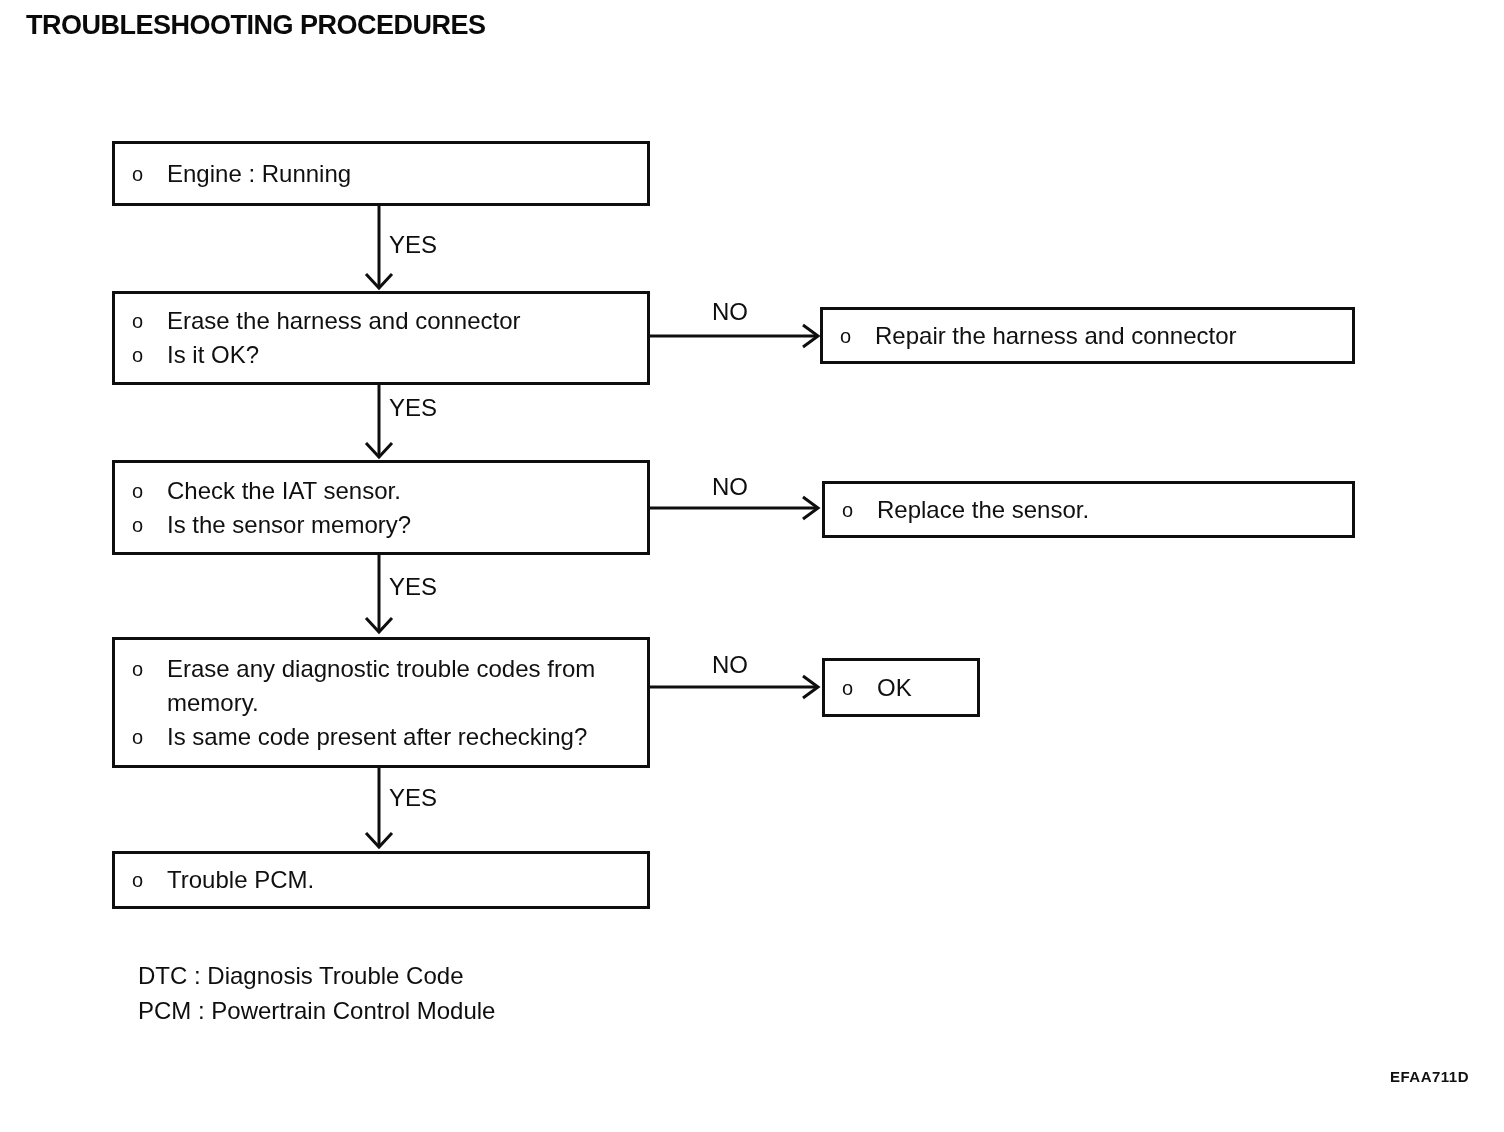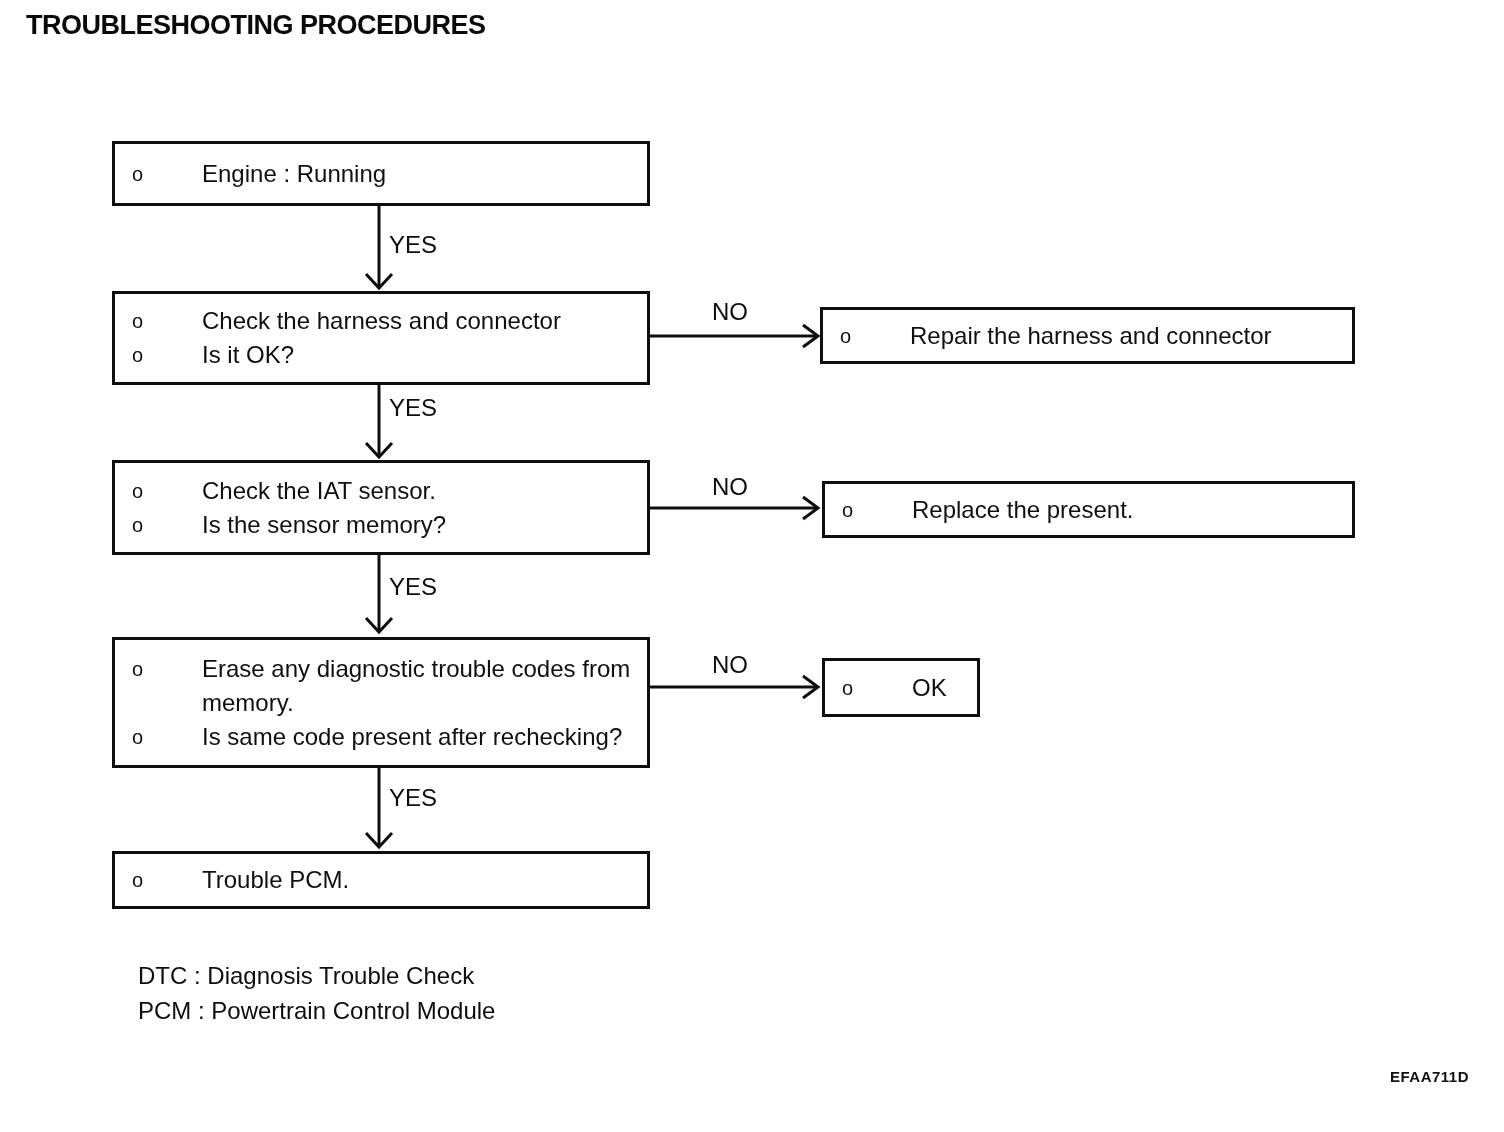--- a/index.html
+++ b/index.html
@@ -54,21 +54,20 @@
     padding-left: 17px;
     font-size: 20px;
     line-height: 34px;
     color: #101010;
   }
   .txt {
     font-size: 24px;
     line-height: 34px;
     padding-right: 14px;
     color: #101010;
-    margin-left: 35px;
   }
   .edge-label {
     position: absolute;
     font-size: 24px;
     font-weight: 500;
     color: #0e0e0e;
     white-space: nowrap;
     text-align: center;
   }
   .legend {
@@ -122,21 +121,21 @@
       <span class="bullet">o</span>
       <span class="txt">Engine : Running</span>
     </div>
   </div>
 
   <span class="edge-label" style="left:389px; top:231px">YES</span>
 
   <div class="node" style="left:112px; top:291px; width:538px; height:94px">
     <div class="row">
       <span class="bullet">o</span>
-      <span class="txt">Check the harness and connector</span>
+      <span class="txt">Erase the harness and connector</span>
     </div>
     <div class="row">
       <span class="bullet">o</span>
       <span class="txt">Is it OK?</span>
     </div>
   </div>
 
   <span class="edge-label" style="left:712px; top:298px">NO</span>
 
   <div class="node" style="left:820px; top:307px; width:535px; height:57px">
@@ -157,21 +156,21 @@
       <span class="bullet">o</span>
       <span class="txt">Is the sensor memory?</span>
     </div>
   </div>
 
   <span class="edge-label" style="left:712px; top:473px">NO</span>
 
   <div class="node" style="left:822px; top:481px; width:533px; height:57px">
     <div class="row">
       <span class="bullet">o</span>
-      <span class="txt">Replace the present.</span>
+      <span class="txt">Replace the sensor.</span>
     </div>
   </div>
 
   <span class="edge-label" style="left:389px; top:573px">YES</span>
 
   <div class="node" style="left:112px; top:637px; width:538px; height:131px">
     <div class="row">
       <span class="bullet">o</span>
       <span class="txt">Erase any diagnostic trouble codes from memory.</span>
     </div>
@@ -193,19 +192,19 @@
   <span class="edge-label" style="left:389px; top:784px">YES</span>
 
   <div class="node" style="left:112px; top:851px; width:538px; height:58px">
     <div class="row">
       <span class="bullet">o</span>
       <span class="txt">Trouble PCM.</span>
     </div>
   </div>
 
   <div class="legend">
-    <div>DTC : Diagnosis Trouble Check</div>
+    <div>DTC : Diagnosis Trouble Code</div>
     <div>PCM : Powertrain Control Module</div>
   </div>
 
   <div class="figcode">EFAA711D</div>
 
 </div>
 
 </body></html>

